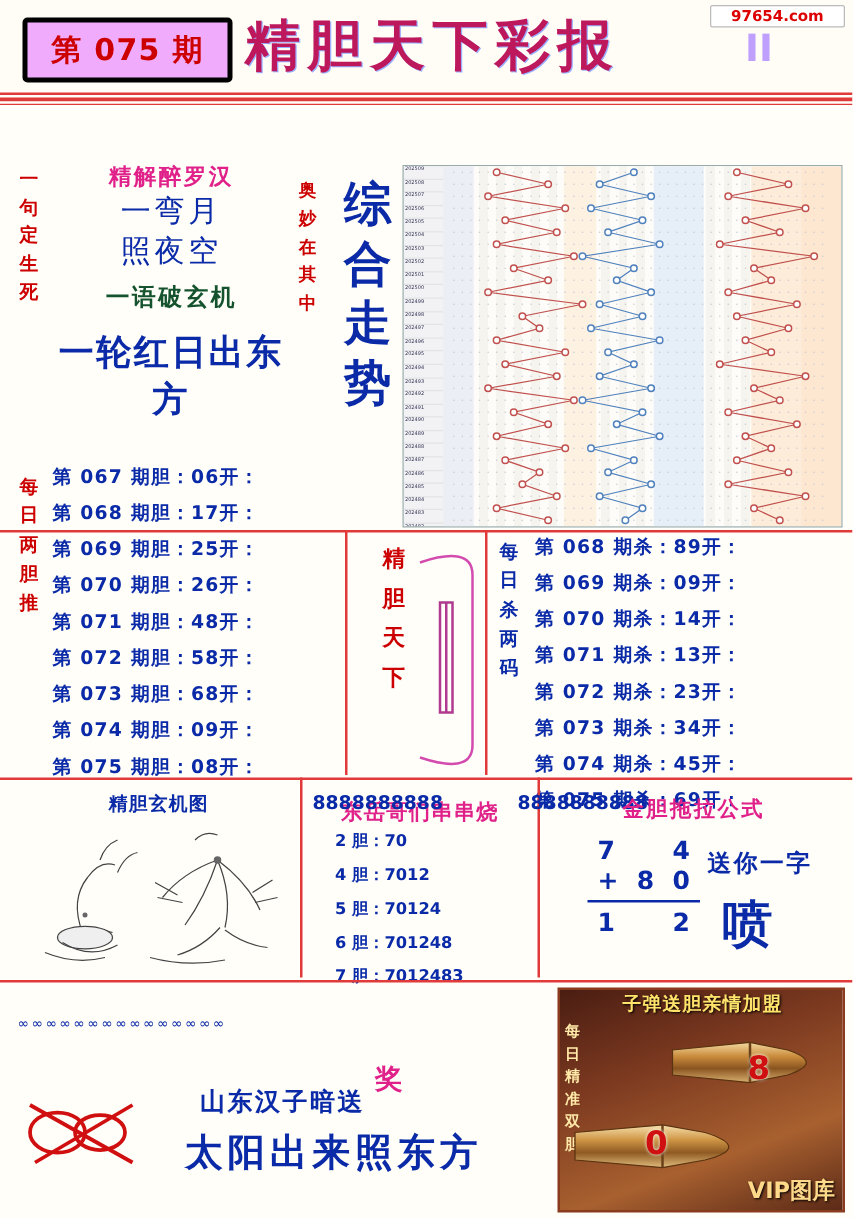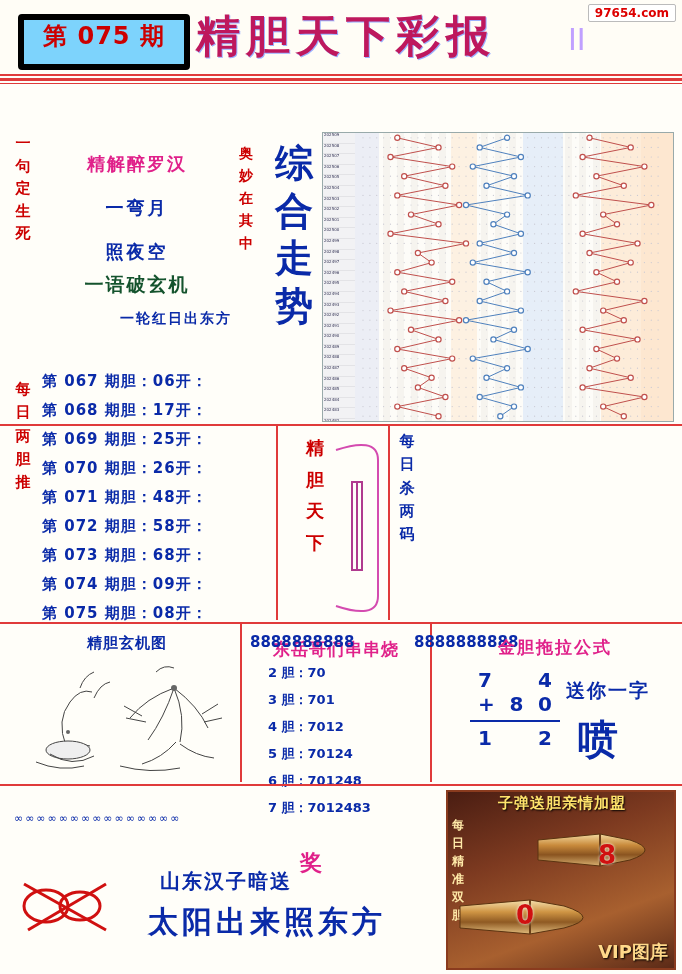--- a/index.html
+++ b/index.html
@@ -12,70 +12,70 @@
   .page{position:absolute;inset:0;background:#fffef9;}
 
   
   .header{
     position:absolute;left:0;top:0;width:682px;height:74px;
     border-bottom:2px solid #e03a3a;
     background:#fffdf6;
   }
   .issue-box{
     position:absolute;left:18px;top:14px;width:160px;height:44px;
-    border:6px solid #000000;border-radius:4px;
-    display:flex;justify-content:center;
-    background:#7dd3fc;
+    border:4px solid #000000;border-radius:4px;
+    display:flex;align-items:center;justify-content:center;
+    background:#f0abfc;
   }
   .issue-text{
     font-size:24px;font-weight:bold;color:#c00;letter-spacing:1px;
     font-family:"DejaVu Sans",sans-serif;
   }
   .main-title{
     position:absolute;left:196px;top:6px;width:400px;height:60px;
     font-size:44px;font-weight:bold;color:#be185d;
     letter-spacing:6px;
     display:flex;align-items:center;
     text-shadow:1px 1px 0 #9bb0ff;
   }
   .title-ii{
-    position:absolute;left:568px;top:22px;
-    font-size:30px;font-weight:normal;color:#c0a0ff;
+    position:absolute;left:596px;top:22px;
+    font-size:30px;font-weight:bold;color:#c0a0ff;
   }
   .watermark{
     position:absolute;right:6px;top:4px;
     background:#fff;border:1px solid #bbb;border-radius:2px;
-    padding:1px 6px;font-size:12px;color:#d00;font-weight:bold;
+    padding:1px 16px;font-size:12px;color:#d00;font-weight:bold;
   }
   .hdr-rule{
     position:absolute;left:0;top:78px;width:682px;height:3px;
     background:#e03a3a;
   }
   .hdr-rule2{
     position:absolute;left:0;top:83px;width:682px;height:1px;
     background:#e03a3a;
   }
 
   
   .vert-left{
     position:absolute;left:12px;top:132px;width:22px;
     font-size:15px;color:#c00;font-weight:bold;line-height:1.5;
     text-align:center;
   }
   .vert-left span{display:block;}
 
   .poem{
-    position:absolute;left:42px;top:152px;width:190px;text-align:center;
+    position:absolute;left:42px;top:129px;width:190px;text-align:center;
   }
   .poem .l1{font-size:18px;color:#e0218a;font-weight:bold;letter-spacing:2px;}
   .poem .l2,.poem .l3,.poem .l4{
-    font-size:18px;color:#0a2aa8;font-weight:bold;letter-spacing:3px;margin-top:20px;
+    font-size:24px;color:#0a2aa8;font-weight:normal;letter-spacing:3px;margin-top:0;
   }
   .poem .l5{font-size:19px;color:#14532d;font-weight:bold;letter-spacing:2px;margin-top:8px;}
-  .poem .l6{font-size:14px;color:#0a2aa8;font-weight:bold;letter-spacing:2px;margin-top:12px;text-align:right;}
+  .poem .l6{font-size:28px;color:#0a2aa8;font-weight:bold;letter-spacing:2px;margin-top:12px;}
   .poem .l7{font-size:14px;color:#e0218a;font-weight:bold;letter-spacing:1px;margin-top:12px;}
 
   .vert-mid{
     position:absolute;left:236px;top:142px;width:20px;
     font-size:14px;color:#c00;font-weight:bold;line-height:1.6;text-align:center;
   }
   .vert-mid span{display:block;}
 
   .zongge{
     position:absolute;left:268px;top:140px;width:52px;
@@ -1780,20 +1780,30 @@
     <line x1="27" y1="42" x2="27" y2="130" stroke="#b03a8f" stroke-width="2"></line>
   </svg>
 
   <div class="vert-sha">
     <span>每</span>
     <span>日</span>
     <span>杀</span>
     <span>两</span>
     <span>码</span>
   </div>
+  <div class="sha-list">
+    <div class="row">第 068 期杀：89开：</div>
+    <div class="row">第 069 期杀：09开：</div>
+    <div class="row">第 070 期杀：14开：</div>
+    <div class="row">第 071 期杀：13开：</div>
+    <div class="row">第 072 期杀：23开：</div>
+    <div class="row">第 073 期杀：34开：</div>
+    <div class="row">第 074 期杀：45开：</div>
+    <div class="row">第 075 期杀：69开：</div>
+  </div>
 
   <div class="hr-main" style="top:622px"></div>
 
   <div class="xjt-title">精胆玄机图</div>
   <svg class="xjt-art" viewBox="0 0 212 126">
     <g stroke="#444" fill="none" stroke-width="1">
       <path d="M42 88 q-10 -26 4 -44 q10 -14 22 -10"></path>
       <path d="M30 94 q18 -12 36 -6"></path>
       <ellipse cx="44" cy="92" rx="22" ry="9" fill="#efefef"></ellipse>
       <path d="M26 96 q22 14 44 2"></path>
@@ -1818,21 +1828,20 @@
   </svg>
 
   <div class="vdiv" style="left:240px;top:622px;height:160px"></div>
   <div class="vdiv" style="left:430px;top:622px;height:160px"></div>
 
   <div class="chuan-title">东岳哥们串串烧</div>
   <div class="deco-col" style="left:250px">8888888888</div>
   <div class="deco-col" style="left:414px">8888888888</div>
   <div class="chuan-list">
     <div class="row">2 胆：70</div>
-    <div class="row">3 胆：701</div>
     <div class="row">4 胆：7012</div>
     <div class="row">5 胆：70124</div>
     <div class="row">6 胆：701248</div>
     <div class="row">7 胆：7012483</div>
   </div>
 
   <div class="gold-title">金胆拖拉公式</div>
   <div class="sum-box">
     <div class="r">
       <span>7</span>

